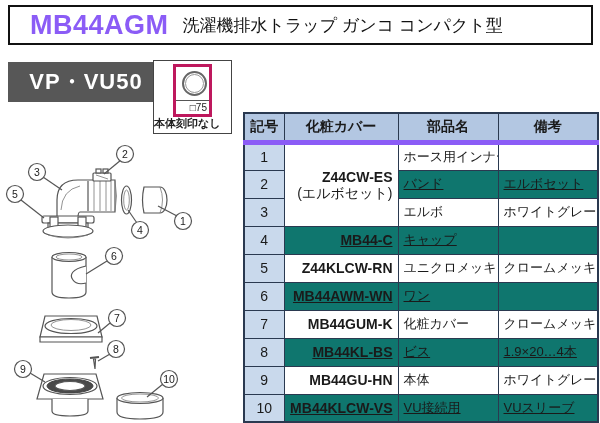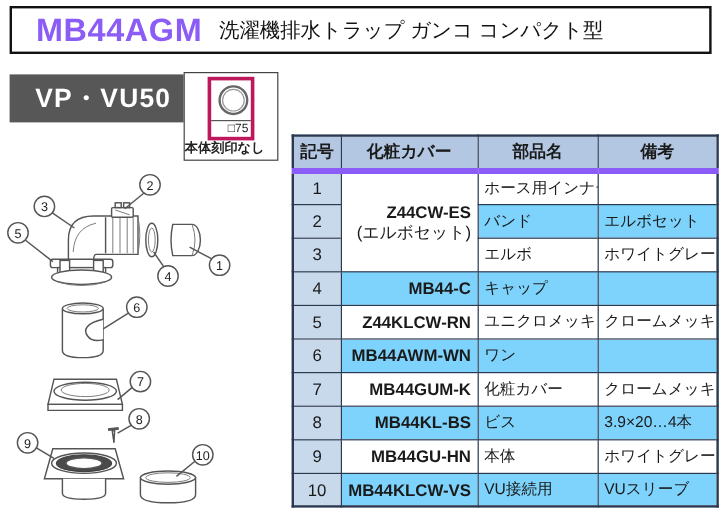--- a/index.html
+++ b/index.html
@@ -67,21 +67,21 @@
     overflow:hidden;white-space:nowrap;
   }
   table.parts th{
     background:#b3c7e2;font-size:14px;font-weight:bold;text-align:center;
     border-bottom:5px solid #8b5cf6;height:29px;
   }
   col.c-no{width:40px;} col.c-pn{width:114px;} col.c-nm{width:100px;} col.c-rm{width:100px;}
   td.no{background:#c9d9ec;text-align:center;font-size:14px;}
   td.pn{font-weight:bold;font-size:14px;text-align:right;}
   td.nm,td.rm{font-size:13px;}
-  tr.even td.nm,tr.even td.rm,tr.even td.pn{background:#7dd3fc;}
+  tr.even td.nm,tr.even td.rm,tr.even td.pn{background:#0f766e;text-decoration:underline;}
   td.merged{background:#fff !important;vertical-align:middle;line-height:1.15;}
   .pn-sub{font-weight:normal;font-size:14px;}
   
   svg.diagram{position:absolute;left:0;top:140px;}
   .ln{stroke:#555;stroke-width:1.2;fill:none;}
   .shape{stroke:#555;stroke-width:1.2;fill:#fff;}
   .shape-thin{stroke:#777;stroke-width:0.8;fill:none;}
   .dark{stroke:#444;stroke-width:1;fill:#4a4a4a;}
   .callout-circle{stroke:#555;stroke-width:1.2;fill:#fff;}
   .callout-num{font-size:10.5px;fill:#222;text-anchor:middle;font-family:"Liberation Sans",sans-serif;}
@@ -163,21 +163,21 @@
     <tr class="odd">
       <td class="no">7</td>
       <td class="pn">MB44GUM-K</td>
       <td class="nm">化粧カバー</td>
       <td class="rm">クロームメッキ</td>
     </tr>
     <tr class="even">
       <td class="no">8</td>
       <td class="pn">MB44KL-BS</td>
       <td class="nm">ビス</td>
-      <td class="rm">3.9×20…4本</td>
+      <td class="rm">1.9×20…4本</td>
     </tr>
     <tr class="odd">
       <td class="no">9</td>
       <td class="pn">MB44GU-HN</td>
       <td class="nm">本体</td>
       <td class="rm">ホワイトグレー</td>
     </tr>
     <tr class="even">
       <td class="no">10</td>
       <td class="pn">MB44KLCW-VS</td>

